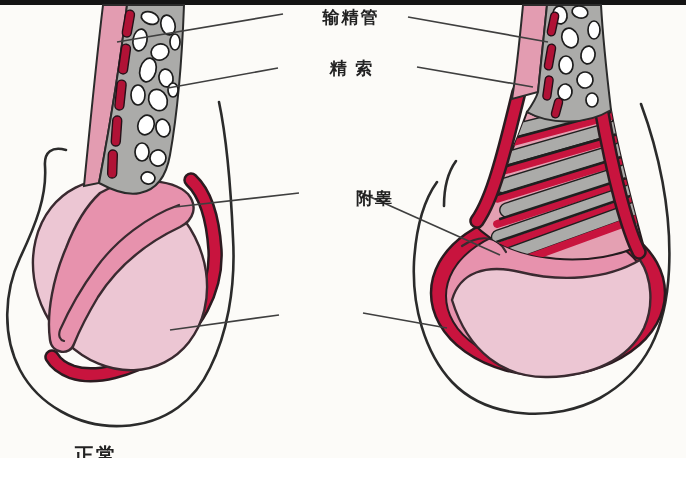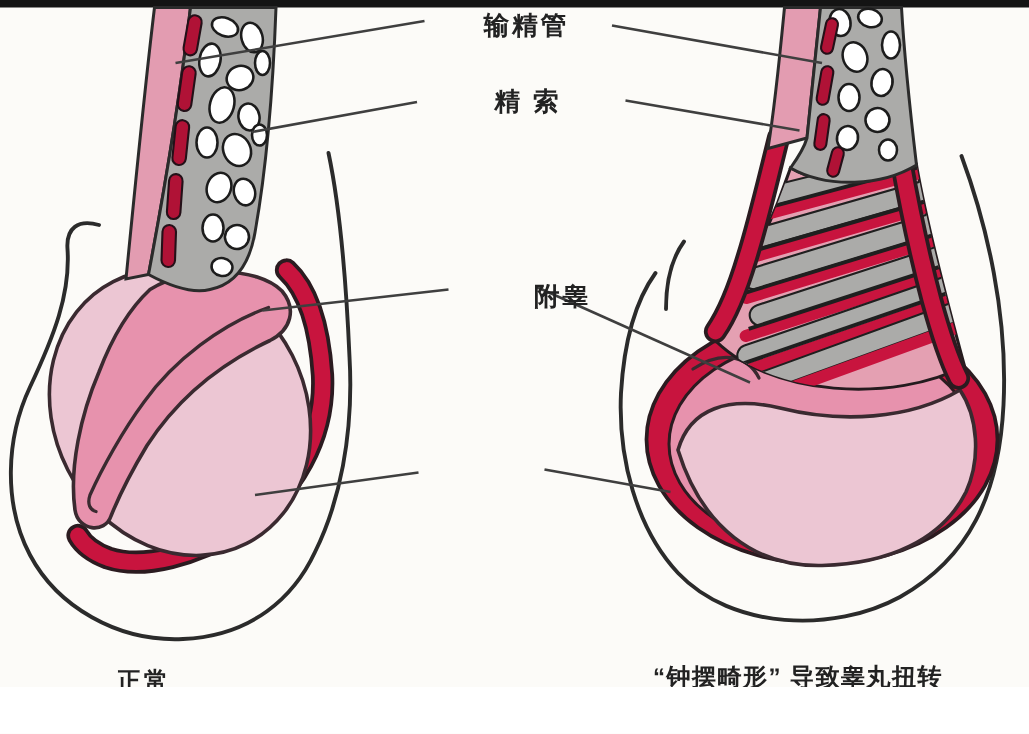--- a/index.html
+++ b/index.html
@@ -12,21 +12,21 @@
   #stage{
     position:relative; width:686px; height:458px; overflow:hidden;
     background:var(--background);
     font-family:Liberation Sans, sans-serif;
   }
   #topbar{position:absolute;left:0;top:0;width:686px;height:5px;background:var(--top-bar);}
   svg{position:absolute;left:0;top:0;}
   .txt{position:absolute;transform:translate(-50%,-50%);color:var(--text);
        font-weight:bold;white-space:nowrap;}
   .lbl{font-size:17px;letter-spacing:2px;}
-  .cap{font-size:16px;letter-spacing:2px;}
+  .cap{font-size:20px;letter-spacing:2px;}
   .cap-big{letter-spacing:1px;}
   
   .scrotum{stroke:var(--outline);stroke-width:2.6;fill:none;stroke-linecap:round;}
   .strip{fill:var(--cord-strip-pink);stroke:var(--outline);stroke-width:2;}
   .mesh{fill:var(--plexus-gray);stroke:var(--outline);stroke-width:2;}
   .oval{fill:var(--mesh-white);stroke:#1c1c1c;stroke-width:1.7;}
   .vessel{fill:var(--vessel-dark-red);stroke:#241018;stroke-width:1.4;}
   .band-under{stroke:#2b1b20;stroke-width:15.5;fill:none;stroke-linecap:round;}
   .band-red{stroke:var(--tunica-red);stroke-width:10.5;fill:none;stroke-linecap:round;}
   .testis{fill:var(--testis-light-pink);stroke:#3a2a30;stroke-width:2.4;}
@@ -176,14 +176,13 @@
       <line class="leader" x1="279" y1="315" x2="170" y2="330"></line>
       <line class="leader" x1="363" y1="313" x2="447" y2="328"></line>
     </g>
   </svg>
 
   <div class="txt lbl" style="left:351px;top:17px;">输精管</div>
   <div class="txt lbl" style="left:352px;top:68px;">精 索</div>
   <div class="txt lbl" style="left:327px;top:198px;margin-left:48px;">附睾</div>
 
   <div class="txt cap" style="left:96px;top:455px;">正常</div>
-  <div class="txt cap cap-big" style="left:532px;top:452px;">“钟摆畸形” 导致睾丸扭转</div>
 </div>
 
 </body></html>

